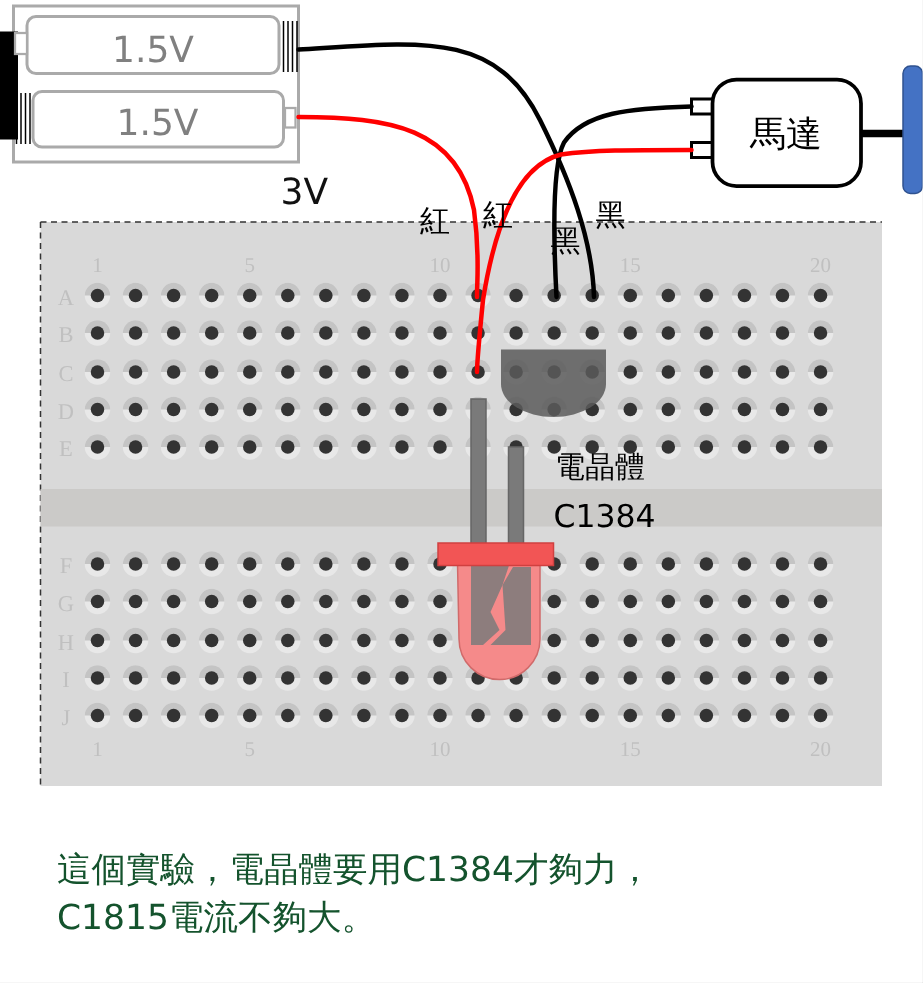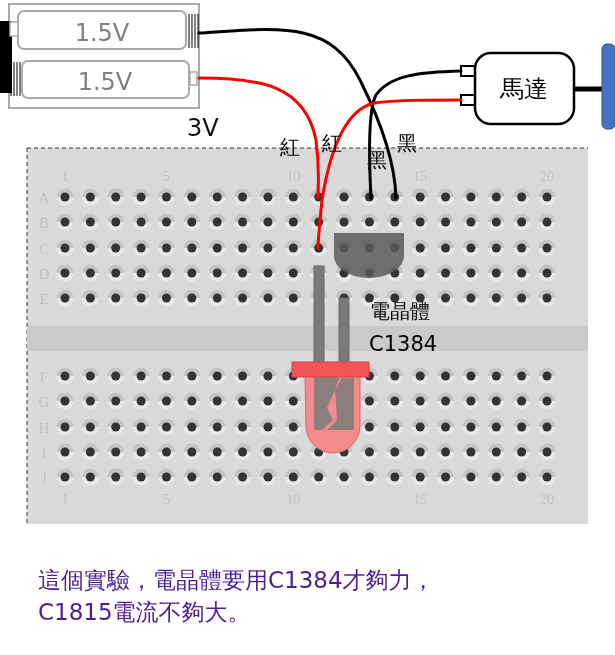--- a/index.html
+++ b/index.html
@@ -1,20 +1,20 @@
 <!DOCTYPE html>
 <html><head>
 <meta charset="utf-8">
 <style>
   html, body { margin:0; padding:0; background:#ffffff; }
   body { width:615px; height:655px; position:relative; overflow:hidden;
          font-family:"DejaVu Sans", "Liberation Sans", sans-serif; }
   #stage { position:absolute; left:0; top:0; }
   .caption { position:absolute; left:38px; top:564px; font-size:23px; line-height:32px;
-             color:#4c1d95; white-space:pre-line; font-family:"DejaVu Sans", sans-serif; }
+             color:#14532d; white-space:pre-line; font-family:"DejaVu Sans", sans-serif; }
 </style>
 </head>
 <body>
 
 <svg id="stage" width="615" height="655" viewBox="0 0 615 655">
 
   <g>
     <rect x="27" y="148" width="561" height="376" fill="#d9d9d9"></rect>
     <line x1="27" y1="148" x2="588" y2="148" stroke="#333" stroke-width="1" stroke-dasharray="4,3"></line>
     <line x1="27" y1="148" x2="27" y2="524" stroke="#333" stroke-width="1" stroke-dasharray="4,3"></line>

